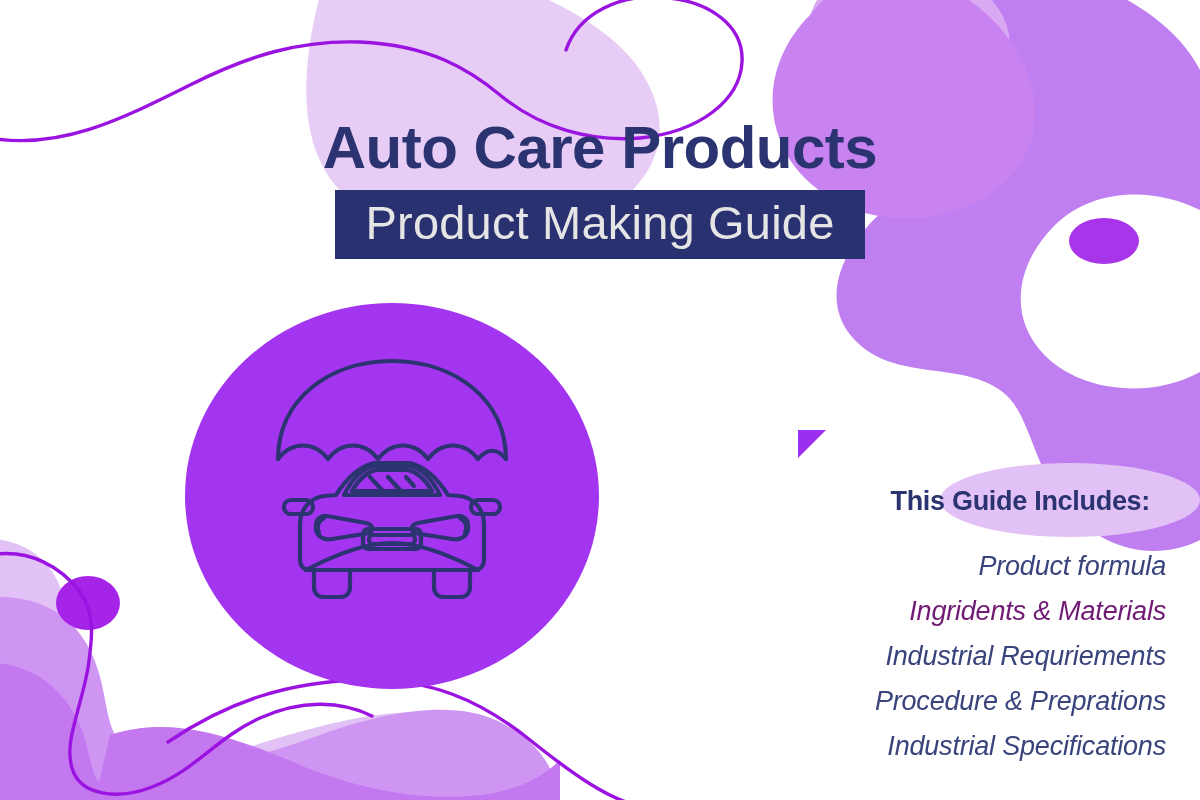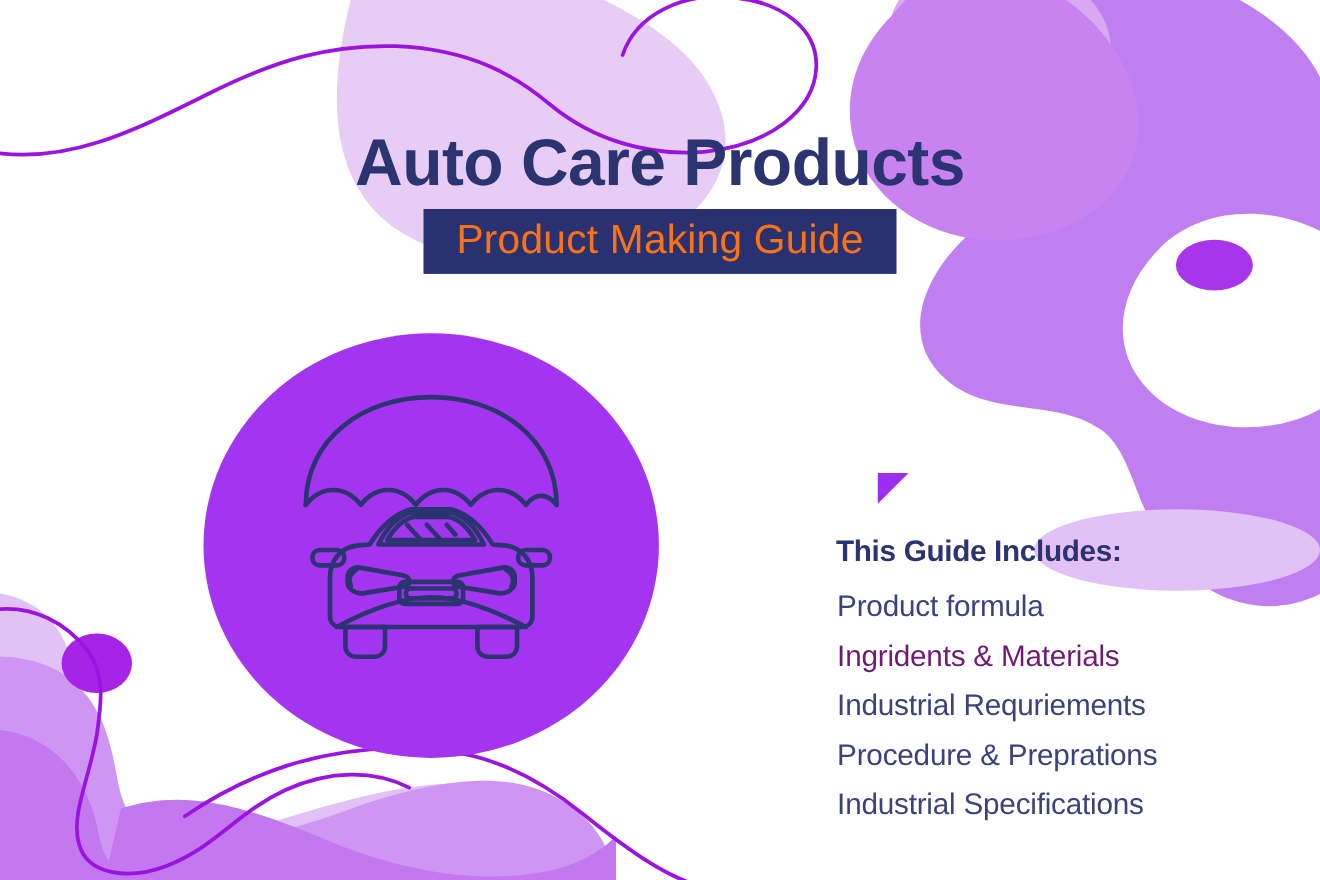--- a/index.html
+++ b/index.html
@@ -40,25 +40,25 @@
     line-height: 1.0;
     margin: 0;
     padding: 0;
   }
   #subtitle-band {
     display: inline-block;
     margin-top: 12px;
     padding: 9px 30px 13px 30px;
   }
   #subtitle {
-    font-size: 37px;
+    font-size: 47px;
     font-weight: normal;
     letter-spacing: 0.2px;
     line-height: 1.0;
-    color: #f97316;
+    color: #e5e5e5;
   }
 
   
   #icon-circle {
     position: absolute;
     left: 185px;
     top: 303px;
     width: 414px;
     height: 386px;
     border-radius: 50%;
@@ -83,34 +83,35 @@
     left: 38px;
     top: 0px;
     width: 0;
     height: 0;
   }
   #feature-heading {
     position: absolute;
     left: 0;
     top: 56px;
     width: 390px;
-    text-align: left;
+    text-align: right;
     font-size: 27px;
     font-weight: bold;
     letter-spacing: -0.3px;
   }
   #feature-list {
     position: absolute;
     left: 0;
     top: 98px;
     width: 390px;
     list-style: none;
-    margin: 1px;
+    margin: 16px;
     padding: 0;
-    text-align: left;
+    text-align: right;
+    font-style: italic;
   }
   #feature-list li {
     font-size: 27px;
     line-height: 45px;
     font-weight: normal;
     letter-spacing: -0.2px;
     white-space: nowrap;
   }
 
   

